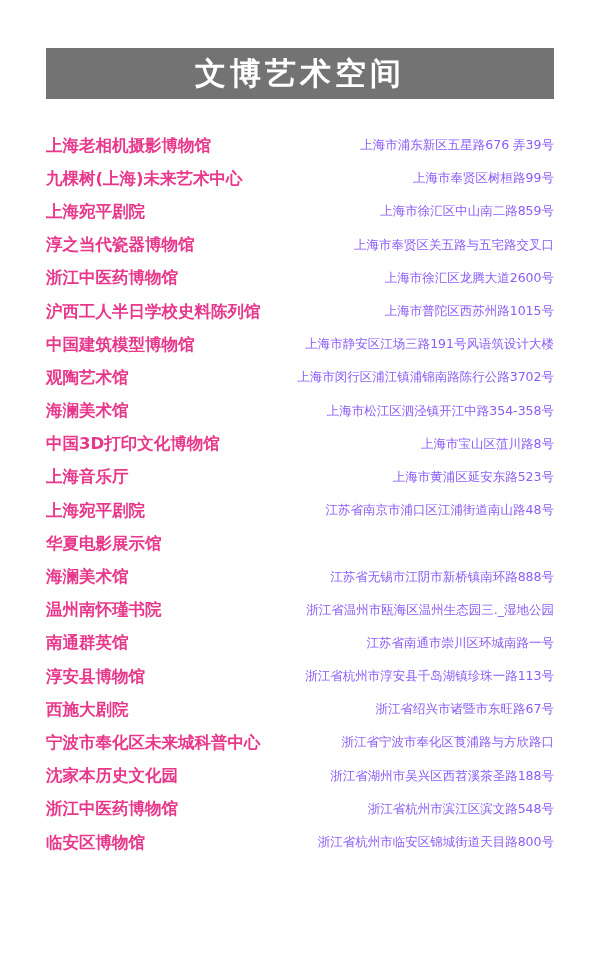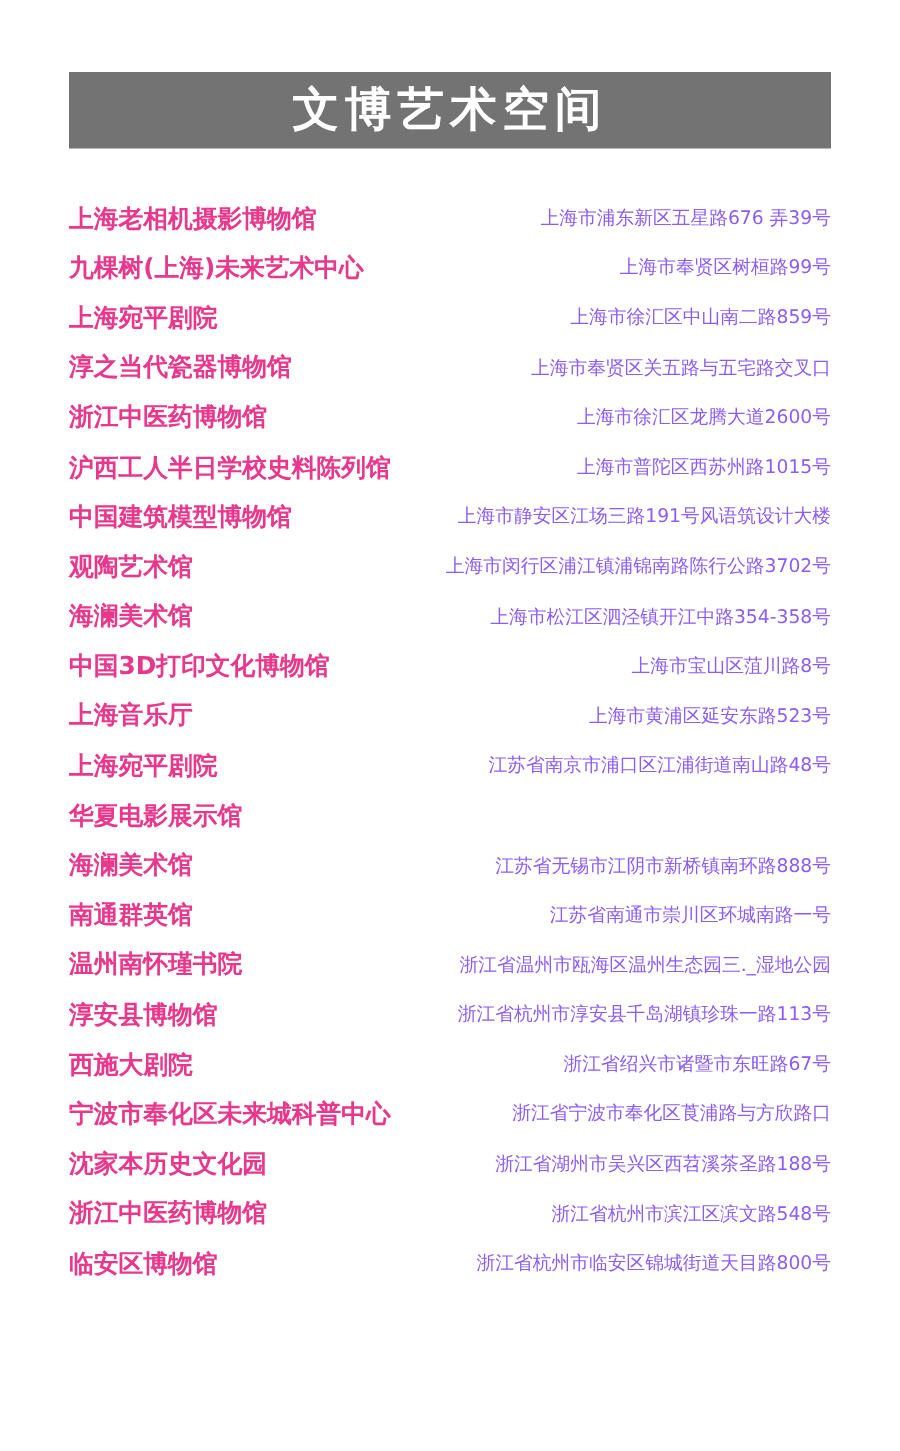--- a/index.html
+++ b/index.html
@@ -119,26 +119,26 @@
       <span class="addr">江苏省南京市浦口区江浦街道南山路48号</span>
     </div>
     <div class="row">
       <span class="name">华夏电影展示馆</span>
     </div>
     <div class="row">
       <span class="name">海澜美术馆</span>
       <span class="addr">江苏省无锡市江阴市新桥镇南环路888号</span>
     </div>
     <div class="row">
+      <span class="name">温州南怀瑾书院</span>
+      <span class="addr">浙江省温州市瓯海区温州生态园三._湿地公园</span>
+    </div>
+    <div class="row">
       <span class="name">南通群英馆</span>
       <span class="addr">江苏省南通市崇川区环城南路一号</span>
-    </div>
-    <div class="row">
-      <span class="name">温州南怀瑾书院</span>
-      <span class="addr">浙江省温州市瓯海区温州生态园三._湿地公园</span>
     </div>
     <div class="row">
       <span class="name">淳安县博物馆</span>
       <span class="addr">浙江省杭州市淳安县千岛湖镇珍珠一路113号</span>
     </div>
     <div class="row">
       <span class="name">西施大剧院</span>
       <span class="addr">浙江省绍兴市诸暨市东旺路67号</span>
     </div>
     <div class="row">

